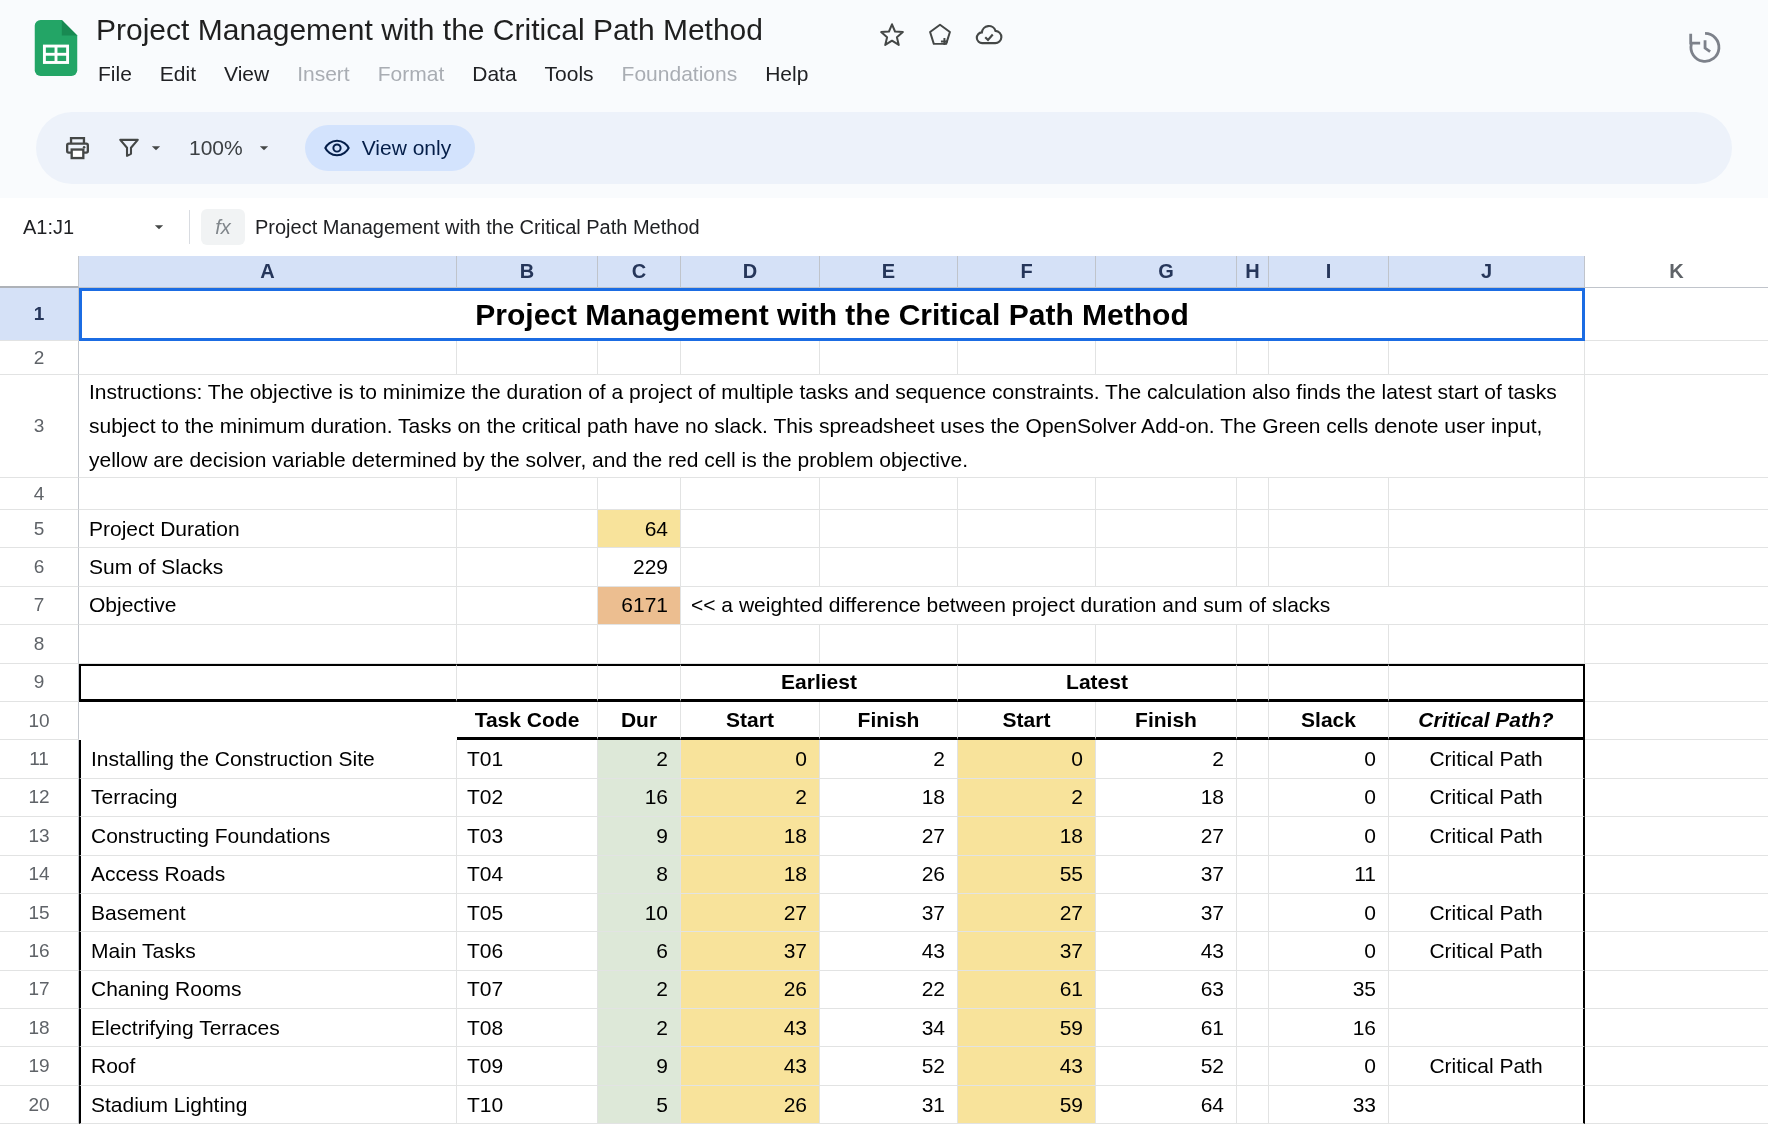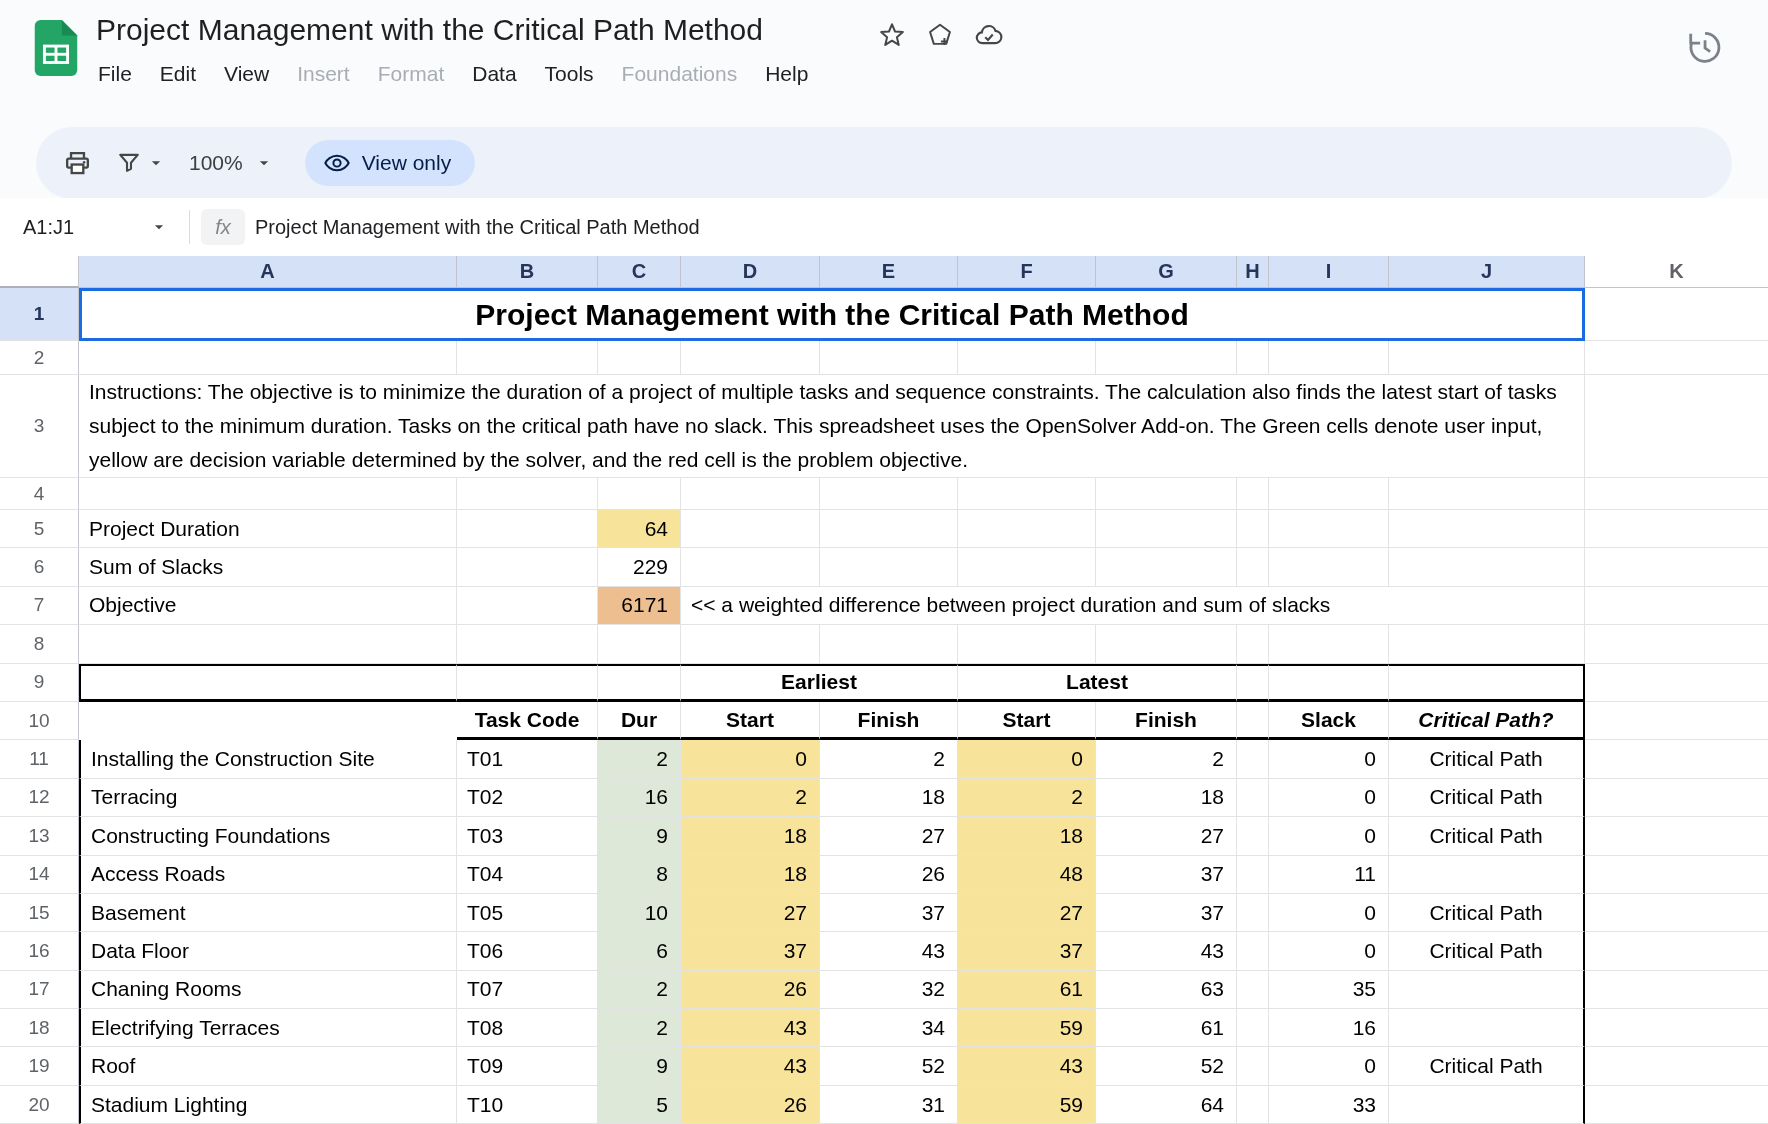--- a/index.html
+++ b/index.html
@@ -11,21 +11,21 @@
   .logo{position:absolute;left:34px;top:20px;}
   .doc-title{position:absolute;left:96px;top:13px;font-size:30px;color:#1f1f1f;white-space:nowrap;}
   .title-icons{position:absolute;left:878px;top:20px;display:flex;gap:20px;align-items:center;}
   .icon-btn{display:flex;align-items:center;justify-content:center;cursor:pointer;}
   .menu-row{position:absolute;left:84px;top:56px;display:flex;align-items:center;height:36px;}
   .menu-item{font-size:21px;color:#202124;padding:0 14px;cursor:pointer;}
   .menu-item.disabled{color:#a9adb3;}
   .history{position:absolute;left:1683px;top:26px;}
 
   
-  .toolbar{position:absolute;left:36px;top:127px;width:1696px;height:72px;background:#edf2fa;
+  .toolbar{position:absolute;left:36px;top:112px;width:1696px;height:72px;background:#edf2fa;
            border-radius:36px;display:flex;align-items:center;}
   .tb-group{display:flex;align-items:center;}
   .tb-print{margin-left:26px;}
   .tb-filter{margin-left:22px;}
   .tb-caret{margin-left:2px;}
   .tb-zoom{margin-left:22px;font-size:21px;color:#3c4043;}
   .view-only-chip{margin-left:30px;height:46px;border-radius:23px;background:#d3e3fd;
       display:flex;align-items:center;padding:0 24px 0 18px;gap:11px;cursor:pointer;}
   .view-only-chip span{font-size:21px;font-weight:500;color:#041e49;}
 
@@ -327,53 +327,53 @@
       <div class="cell num" style="grid-area: 13 / 7 / auto / span 1;">27</div>
       <div class="cell" style="grid-area: 13 / 8 / auto / span 1;"></div>
       <div class="cell num" style="grid-area: 13 / 9 / auto / span 1;">0</div>
       <div class="cell center brk" style="grid-area: 13 / 10 / auto / span 1;">Critical Path</div>
       <div class="cell" style="grid-area: 13 / 11 / auto / span 1;"></div>
       <div class="cell left blk" style="grid-area: 14 / 1 / auto / span 1;">Access Roads</div>
       <div class="cell left" style="grid-area: 14 / 2 / auto / span 1;">T04</div>
       <div class="cell num" style="grid-area: 14 / 3 / auto / span 1; background: rgb(221, 232, 216);">8</div>
       <div class="cell num" style="grid-area: 14 / 4 / auto / span 1; background: rgb(248, 227, 155);">18</div>
       <div class="cell num" style="grid-area: 14 / 5 / auto / span 1;">26</div>
-      <div class="cell num" style="grid-area: 14 / 6 / auto / span 1; background: rgb(248, 227, 155);">48</div>
+      <div class="cell num" style="grid-area: 14 / 6 / auto / span 1; background: rgb(248, 227, 155);">55</div>
       <div class="cell num" style="grid-area: 14 / 7 / auto / span 1;">37</div>
       <div class="cell" style="grid-area: 14 / 8 / auto / span 1;"></div>
       <div class="cell num" style="grid-area: 14 / 9 / auto / span 1;">11</div>
       <div class="cell center brk" style="grid-area: 14 / 10 / auto / span 1;"></div>
       <div class="cell" style="grid-area: 14 / 11 / auto / span 1;"></div>
       <div class="cell left blk" style="grid-area: 15 / 1 / auto / span 1;">Basement</div>
       <div class="cell left" style="grid-area: 15 / 2 / auto / span 1;">T05</div>
       <div class="cell num" style="grid-area: 15 / 3 / auto / span 1; background: rgb(221, 232, 216);">10</div>
       <div class="cell num" style="grid-area: 15 / 4 / auto / span 1; background: rgb(248, 227, 155);">27</div>
       <div class="cell num" style="grid-area: 15 / 5 / auto / span 1;">37</div>
       <div class="cell num" style="grid-area: 15 / 6 / auto / span 1; background: rgb(248, 227, 155);">27</div>
       <div class="cell num" style="grid-area: 15 / 7 / auto / span 1;">37</div>
       <div class="cell" style="grid-area: 15 / 8 / auto / span 1;"></div>
       <div class="cell num" style="grid-area: 15 / 9 / auto / span 1;">0</div>
       <div class="cell center brk" style="grid-area: 15 / 10 / auto / span 1;">Critical Path</div>
       <div class="cell" style="grid-area: 15 / 11 / auto / span 1;"></div>
-      <div class="cell left blk" style="grid-area: 16 / 1 / auto / span 1;">Data Floor</div>
+      <div class="cell left blk" style="grid-area: 16 / 1 / auto / span 1;">Main Tasks</div>
       <div class="cell left" style="grid-area: 16 / 2 / auto / span 1;">T06</div>
       <div class="cell num" style="grid-area: 16 / 3 / auto / span 1; background: rgb(221, 232, 216);">6</div>
       <div class="cell num" style="grid-area: 16 / 4 / auto / span 1; background: rgb(248, 227, 155);">37</div>
       <div class="cell num" style="grid-area: 16 / 5 / auto / span 1;">43</div>
       <div class="cell num" style="grid-area: 16 / 6 / auto / span 1; background: rgb(248, 227, 155);">37</div>
       <div class="cell num" style="grid-area: 16 / 7 / auto / span 1;">43</div>
       <div class="cell" style="grid-area: 16 / 8 / auto / span 1;"></div>
       <div class="cell num" style="grid-area: 16 / 9 / auto / span 1;">0</div>
       <div class="cell center brk" style="grid-area: 16 / 10 / auto / span 1;">Critical Path</div>
       <div class="cell" style="grid-area: 16 / 11 / auto / span 1;"></div>
       <div class="cell left blk" style="grid-area: 17 / 1 / auto / span 1;">Chaning Rooms</div>
       <div class="cell left" style="grid-area: 17 / 2 / auto / span 1;">T07</div>
       <div class="cell num" style="grid-area: 17 / 3 / auto / span 1; background: rgb(221, 232, 216);">2</div>
       <div class="cell num" style="grid-area: 17 / 4 / auto / span 1; background: rgb(248, 227, 155);">26</div>
-      <div class="cell num" style="grid-area: 17 / 5 / auto / span 1;">32</div>
+      <div class="cell num" style="grid-area: 17 / 5 / auto / span 1;">22</div>
       <div class="cell num" style="grid-area: 17 / 6 / auto / span 1; background: rgb(248, 227, 155);">61</div>
       <div class="cell num" style="grid-area: 17 / 7 / auto / span 1;">63</div>
       <div class="cell" style="grid-area: 17 / 8 / auto / span 1;"></div>
       <div class="cell num" style="grid-area: 17 / 9 / auto / span 1;">35</div>
       <div class="cell center brk" style="grid-area: 17 / 10 / auto / span 1;"></div>
       <div class="cell" style="grid-area: 17 / 11 / auto / span 1;"></div>
       <div class="cell left blk" style="grid-area: 18 / 1 / auto / span 1;">Electrifying Terraces</div>
       <div class="cell left" style="grid-area: 18 / 2 / auto / span 1;">T08</div>
       <div class="cell num" style="grid-area: 18 / 3 / auto / span 1; background: rgb(221, 232, 216);">2</div>
       <div class="cell num" style="grid-area: 18 / 4 / auto / span 1; background: rgb(248, 227, 155);">43</div>

